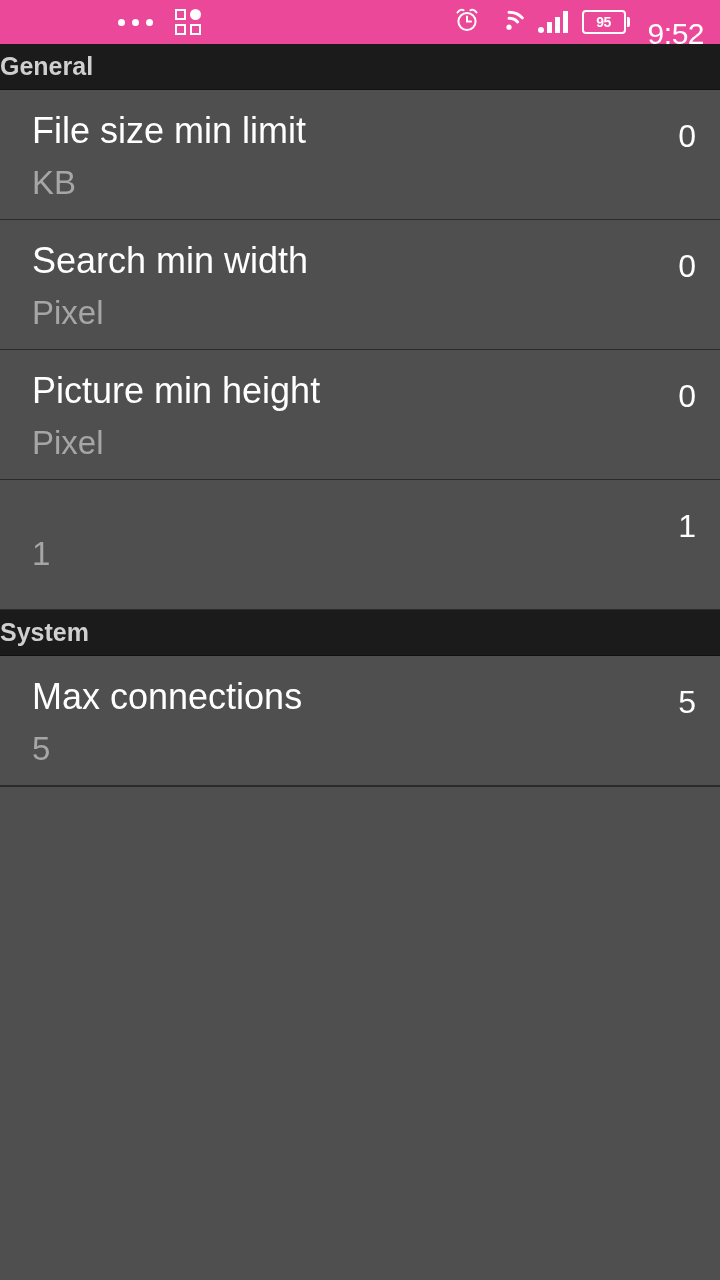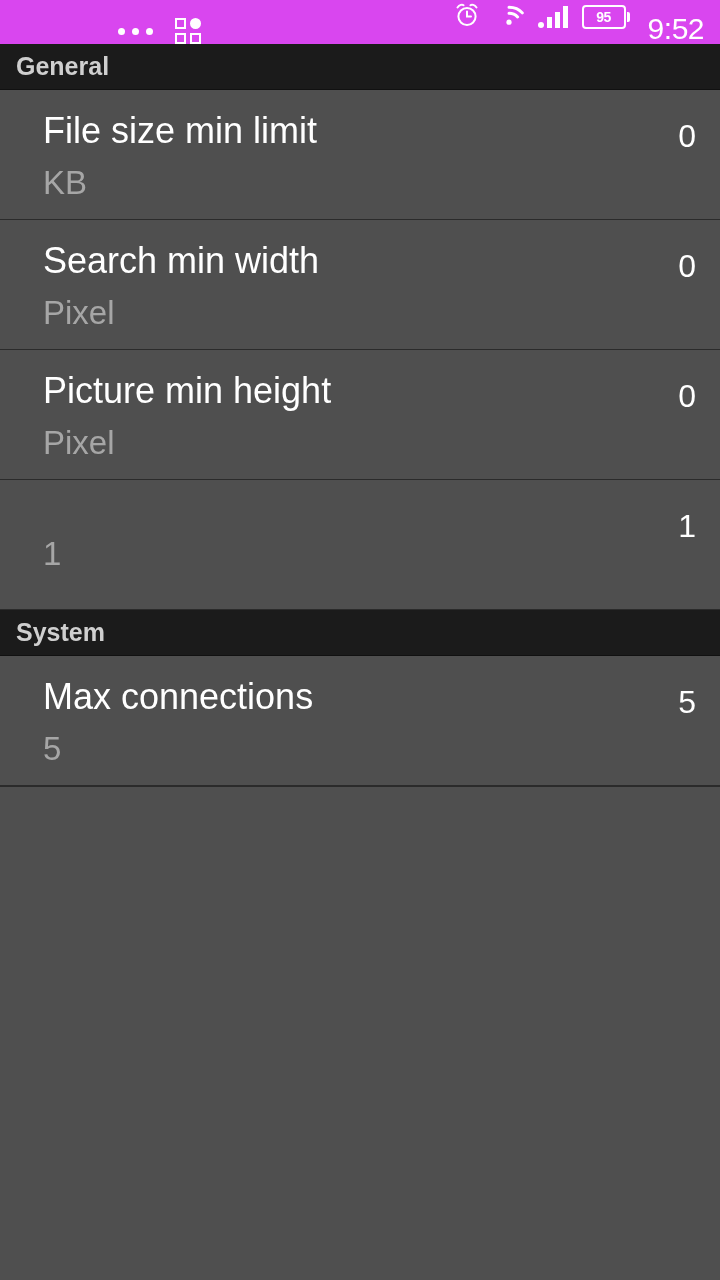--- a/index.html
+++ b/index.html
@@ -11,23 +11,23 @@
     height: 1280px;
     background: #4f4f4f;
     font-family: "Liberation Sans", sans-serif;
     overflow: hidden;
     -webkit-font-smoothing: antialiased;
   }
 
   
   .status-bar {
     height: 44px;
-    background: #d946ef;
-    display: flex;
-    align-items: flex-end;
+    background: #ec4899;
+    display: flex;
+    align-items: center;
     padding: 0 16px 0 0;
     box-sizing: border-box;
     position: relative;
   }
   .status-left {
     display: flex;
     align-items: center;
     gap: 22px;
     padding-left: 118px;
   }
@@ -120,21 +120,21 @@
     margin-left: 4px;
     margin-top: 24px;
   }
 
   
   .section-header {
     background: #1b1b1b;
     height: 46px;
     display: flex;
     align-items: center;
-    padding-left: 16px;
+    padding-left: 0;
     box-sizing: border-box;
     border-bottom: 1px solid #111111;
   }
   .section-header-label {
     color: #cfcfcf;
     font-size: 25px;
     font-weight: bold;
     line-height: 1;
   }
 
@@ -151,21 +151,20 @@
     border-bottom: 1px solid #2b2b2b;
     background: #4f4f4f;
   }
   .pref-text {
     flex: 1 1 auto;
     min-width: 0;
     display: flex;
     flex-direction: column;
     justify-content: center;
     padding-top: 4px;
-    margin-left: 11px;
   }
   .pref-title {
     color: #ffffff;
     font-size: 36px;
     line-height: 1.05;
     white-space: nowrap;
   }
   .pref-summary {
     color: #a6a6a6;
     font-size: 33px;

